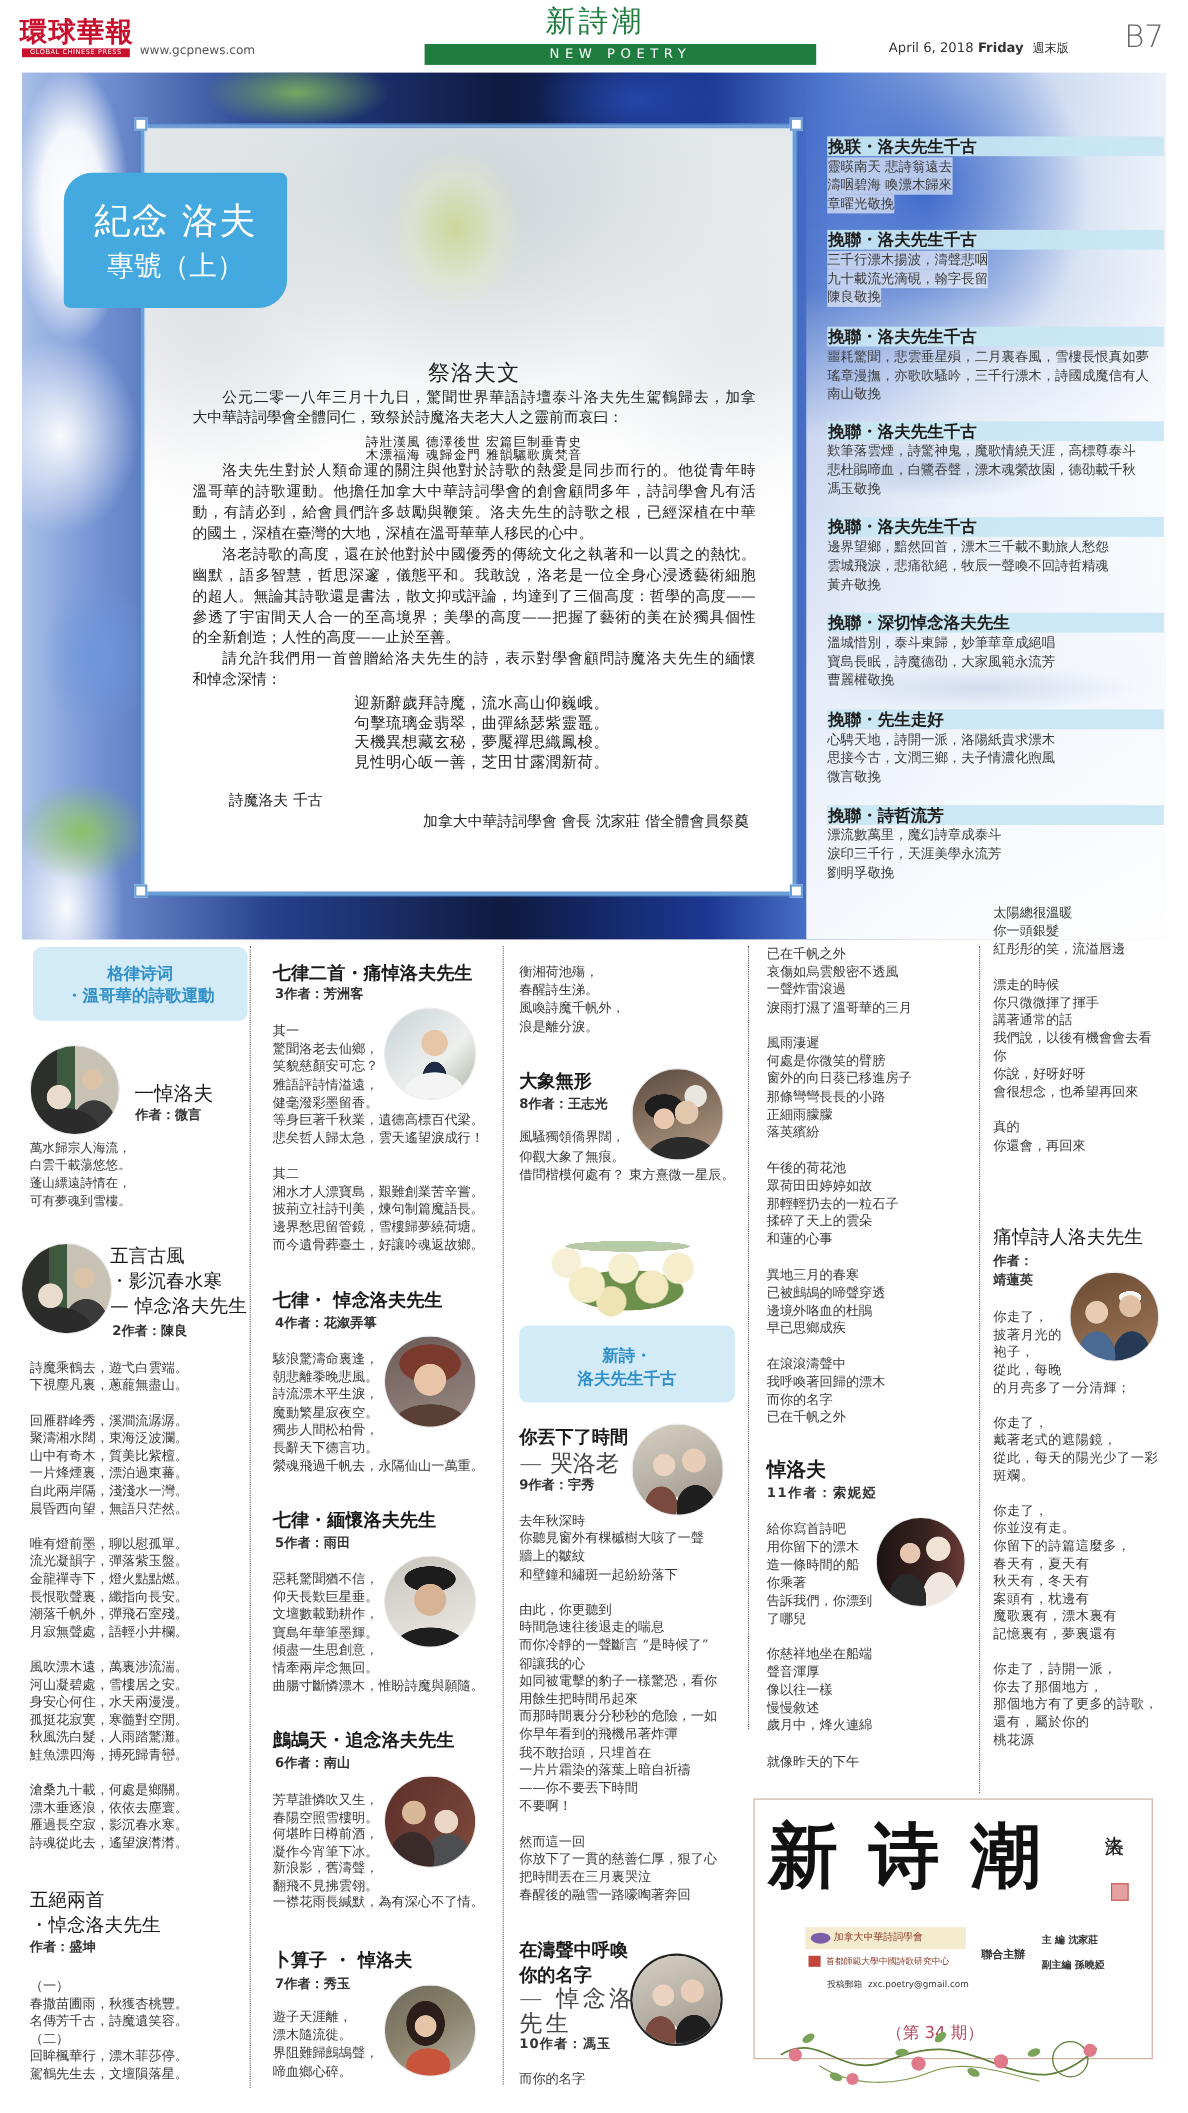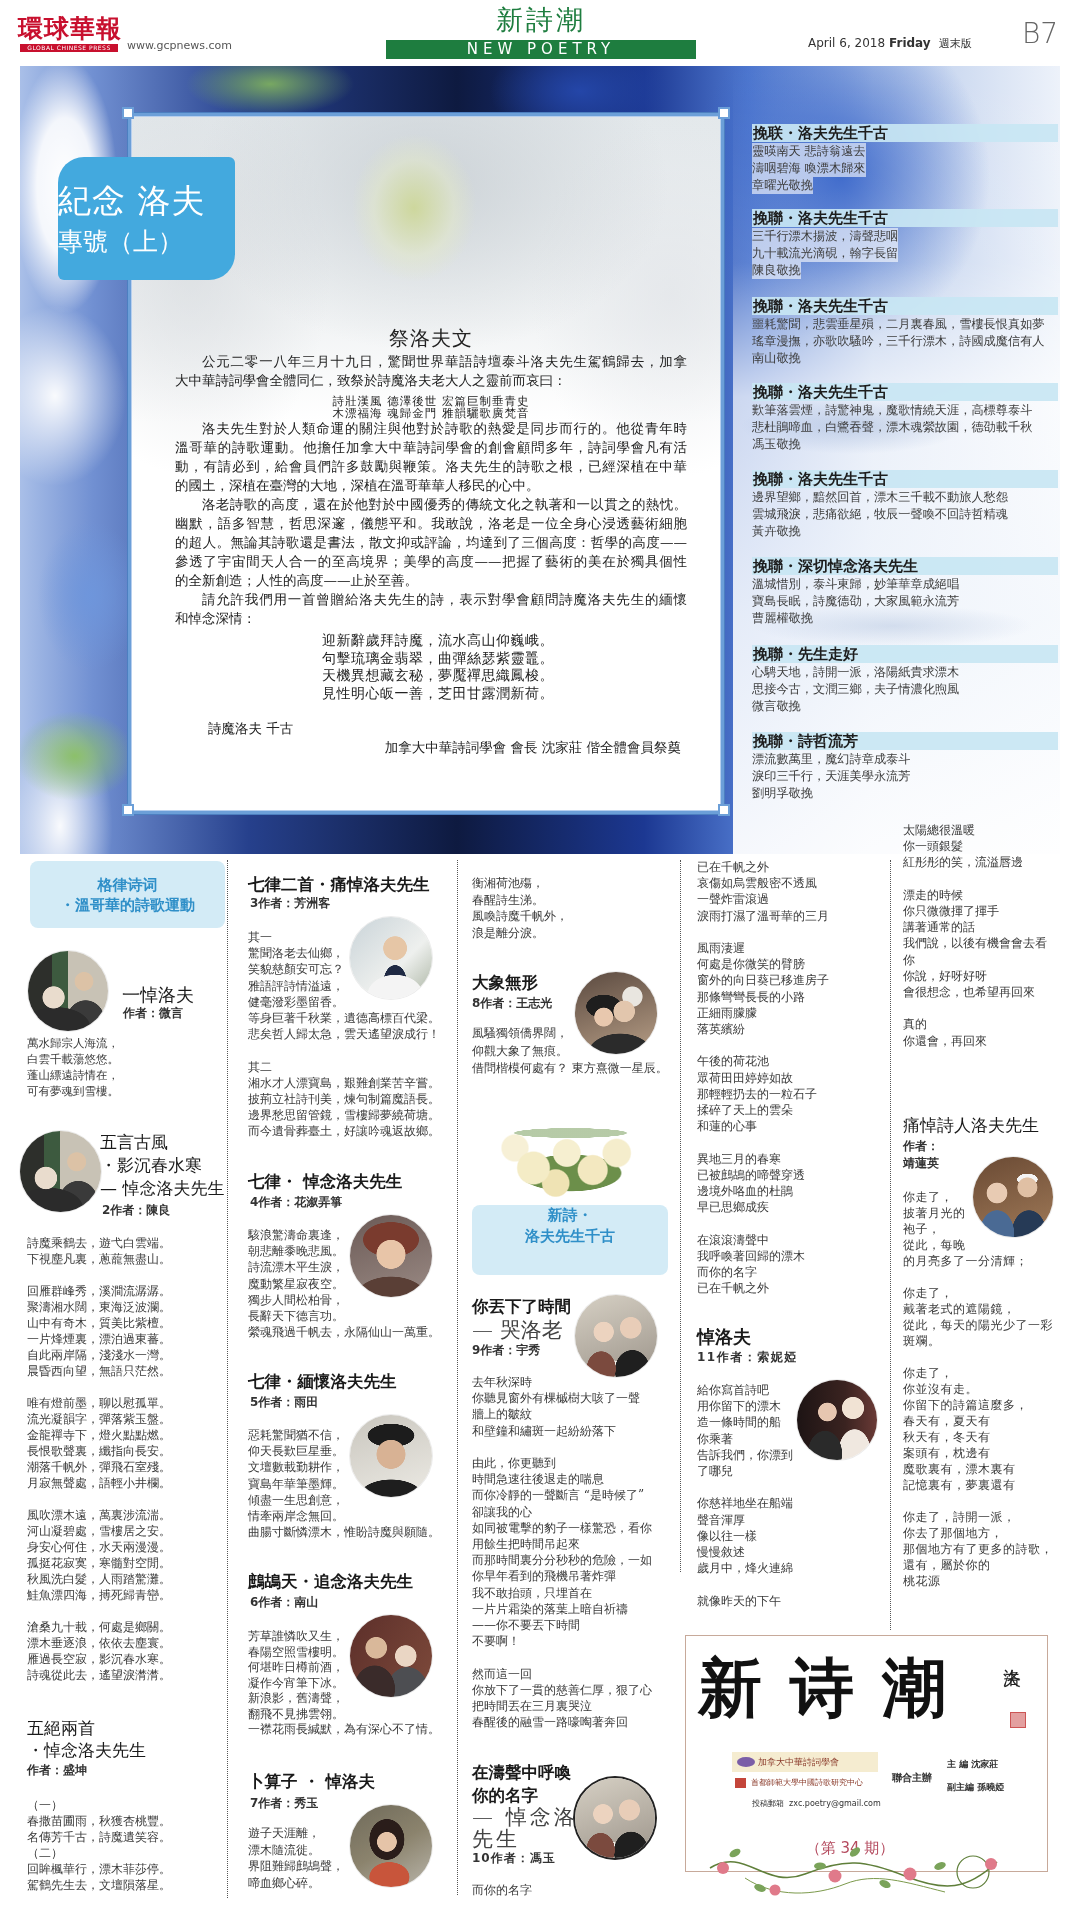--- a/index.html
+++ b/index.html
@@ -6,21 +6,21 @@
 html,body{width:1080px;height:1921px;background:#fff;overflow:hidden}
 body{position:relative;font-family:"DejaVu Serif","Liberation Serif",serif;color:#333}
 .abs{position:absolute}
 .serif{font-family:"DejaVu Serif","Liberation Serif",serif}
 
 
 .logo-cn{left:18px;top:14px;font-size:25px;font-weight:bold;color:var(--logo-red,#c8102e);letter-spacing:1px;line-height:30px;font-family:"DejaVu Serif",serif}
 .logo-en{left:20px;top:44px;width:98px;height:8px;background:var(--logo-red,#c8102e);color:#fff;font-size:6px;line-height:8px;text-align:center;letter-spacing:.5px;font-family:"DejaVu Sans",sans-serif}
 .website{left:127px;top:39px;font-size:11px;color:#555;text-decoration:none;font-family:"DejaVu Sans",sans-serif}
 .sec-cn{left:441px;top:2px;width:200px;text-align:center;font-size:27px;line-height:36px;color:var(--accent-green,#1e7d3f);letter-spacing:3px;font-family:"DejaVu Sans",sans-serif}
-.sec-bar{left:386px;top:40px;width:310px;height:19px;background:var(--accent-green,#1e7d3f);color:#fff;text-align:center;font-size:15px;line-height:19px;letter-spacing:5px;font-family:"DejaVu Sans",sans-serif}
+.sec-bar{left:386px;top:40px;width:356px;height:19px;background:var(--accent-green,#1e7d3f);color:#fff;text-align:center;font-size:12px;line-height:19px;letter-spacing:5px;font-family:"DejaVu Sans",sans-serif}
 .dateline{left:808px;top:36px;font-size:12px;color:#333;font-family:"DejaVu Sans",sans-serif;white-space:nowrap}
 .dateline .day{font-weight:bold;margin-left:4px}
 .dateline .ed{margin-left:8px;font-size:11px}
 .page-no{left:1022px;top:18px;font-size:28px;line-height:32px;color:#666;font-family:"DejaVu Sans",sans-serif;font-weight:300}
 
 
 .hero{left:20px;top:66px;width:1040px;height:788px;overflow:hidden;
 background:
  radial-gradient(ellipse 70px 170px at 45px 120px,#ffffff 0%,rgba(255,255,255,.9) 40%,rgba(255,255,255,0) 75%),
  radial-gradient(ellipse 95px 120px at 35px 330px,rgba(255,255,255,.95),rgba(255,255,255,0) 75%),
@@ -38,21 +38,21 @@
  linear-gradient(to bottom,rgba(255,255,255,0) 0%,rgba(255,255,255,.1) 25%,rgba(255,255,255,.72) 42%,rgba(246,249,253,.9) 70%,rgba(255,255,255,.95) 100%)}
 
 .frame{left:128px;top:113px;width:596px;height:701px;border:3px solid #6c9fd8;box-shadow:0 0 0 1px #b7cfee inset,0 0 0 1px #4c7fc0;
 background:
  radial-gradient(ellipse 80px 95px at 283px 92px,rgba(205,215,150,.9),rgba(226,232,200,.55) 50%,rgba(255,255,255,0) 78%),
  radial-gradient(ellipse 330px 230px at 300px 70px,rgba(196,203,208,.75),rgba(255,255,255,0) 72%),
  radial-gradient(ellipse 200px 300px at 60px 150px,rgba(210,214,218,.6),rgba(255,255,255,0) 70%),
  radial-gradient(ellipse 200px 260px at 540px 180px,rgba(225,228,232,.7),rgba(255,255,255,0) 70%),
  linear-gradient(to bottom,#e3e8eb 0%,#f2f4f5 30%,#ffffff 44%,#ffffff 100%)}
 .corner{width:12px;height:12px;border:2px solid #6c9fd8;background:#fff}
-.badge{left:58px;top:157px;width:177px;height:123px;background:var(--badge-blue,#43a9de);border-radius:26px 6px 26px 6px;color:#fff;font-family:"DejaVu Sans",sans-serif}
+.badge{left:58px;top:157px;width:203px;height:123px;background:var(--badge-blue,#43a9de);border-radius:26px 6px 26px 6px;color:#fff;text-align:center;font-family:"DejaVu Sans",sans-serif}
 .badge .t1{font-size:33px;line-height:40px;margin-top:24px;letter-spacing:1px;white-space:nowrap}
 .badge .t2{font-size:25px;line-height:30px;margin-top:6px;white-space:nowrap}
 
 .article{left:175px;top:325px;width:512px;color:#222}
 .article .title{font-size:20px;line-height:26px;text-align:center;margin-bottom:1px;letter-spacing:1px}
 .para{font-size:13.5px;line-height:19px}
 .para .ln{white-space:nowrap;text-align:justify;text-align-last:justify;overflow:hidden}
 .para .ln:last-child{text-align-last:left}
 .para .ln:first-child{padding-left:2em}
 .verse{font-size:11.5px;line-height:12px;text-align:center;margin:5px 0 0;letter-spacing:1px;padding-left:0}
@@ -390,21 +390,21 @@
 <div class="abs pauthor" style="left:472px;top:996px">8作者：王志光</div>
 <div class="abs photo ph-g" style="left:575px;top:972px;width:82px;height:82px"></div>
 <div class="abs plines" style="left:472px;top:1025px;line-height:17.5px">
     <div class="ln">風騷獨領僑界闊，</div>
     <div class="ln">仰觀大象了無痕。</div>
     <div class="ln">借問楷模何處有？ 東方熹微一星辰。</div>
   </div>
 
 <div class="abs flowers"></div>
 
-<div class="abs secbox" style="left:472px;top:1205px;width:196px;height:70px;line-height:21px">
+<div class="abs secbox" style="left:472px;top:1205px;width:196px;height:70px;padding-top:17px;line-height:21px">
   <div>新詩・</div>
   <div>洛夫先生千古</div>
 </div>
 
 <div class="abs ptitle" style="left:472px;top:1296px">
     <div class="ln">你丟下了時間</div>
   </div>
 <div class="abs psub" style="left:472px;top:1318px;line-height:24px">
     <div class="ln">— 哭洛老</div>
   </div>

